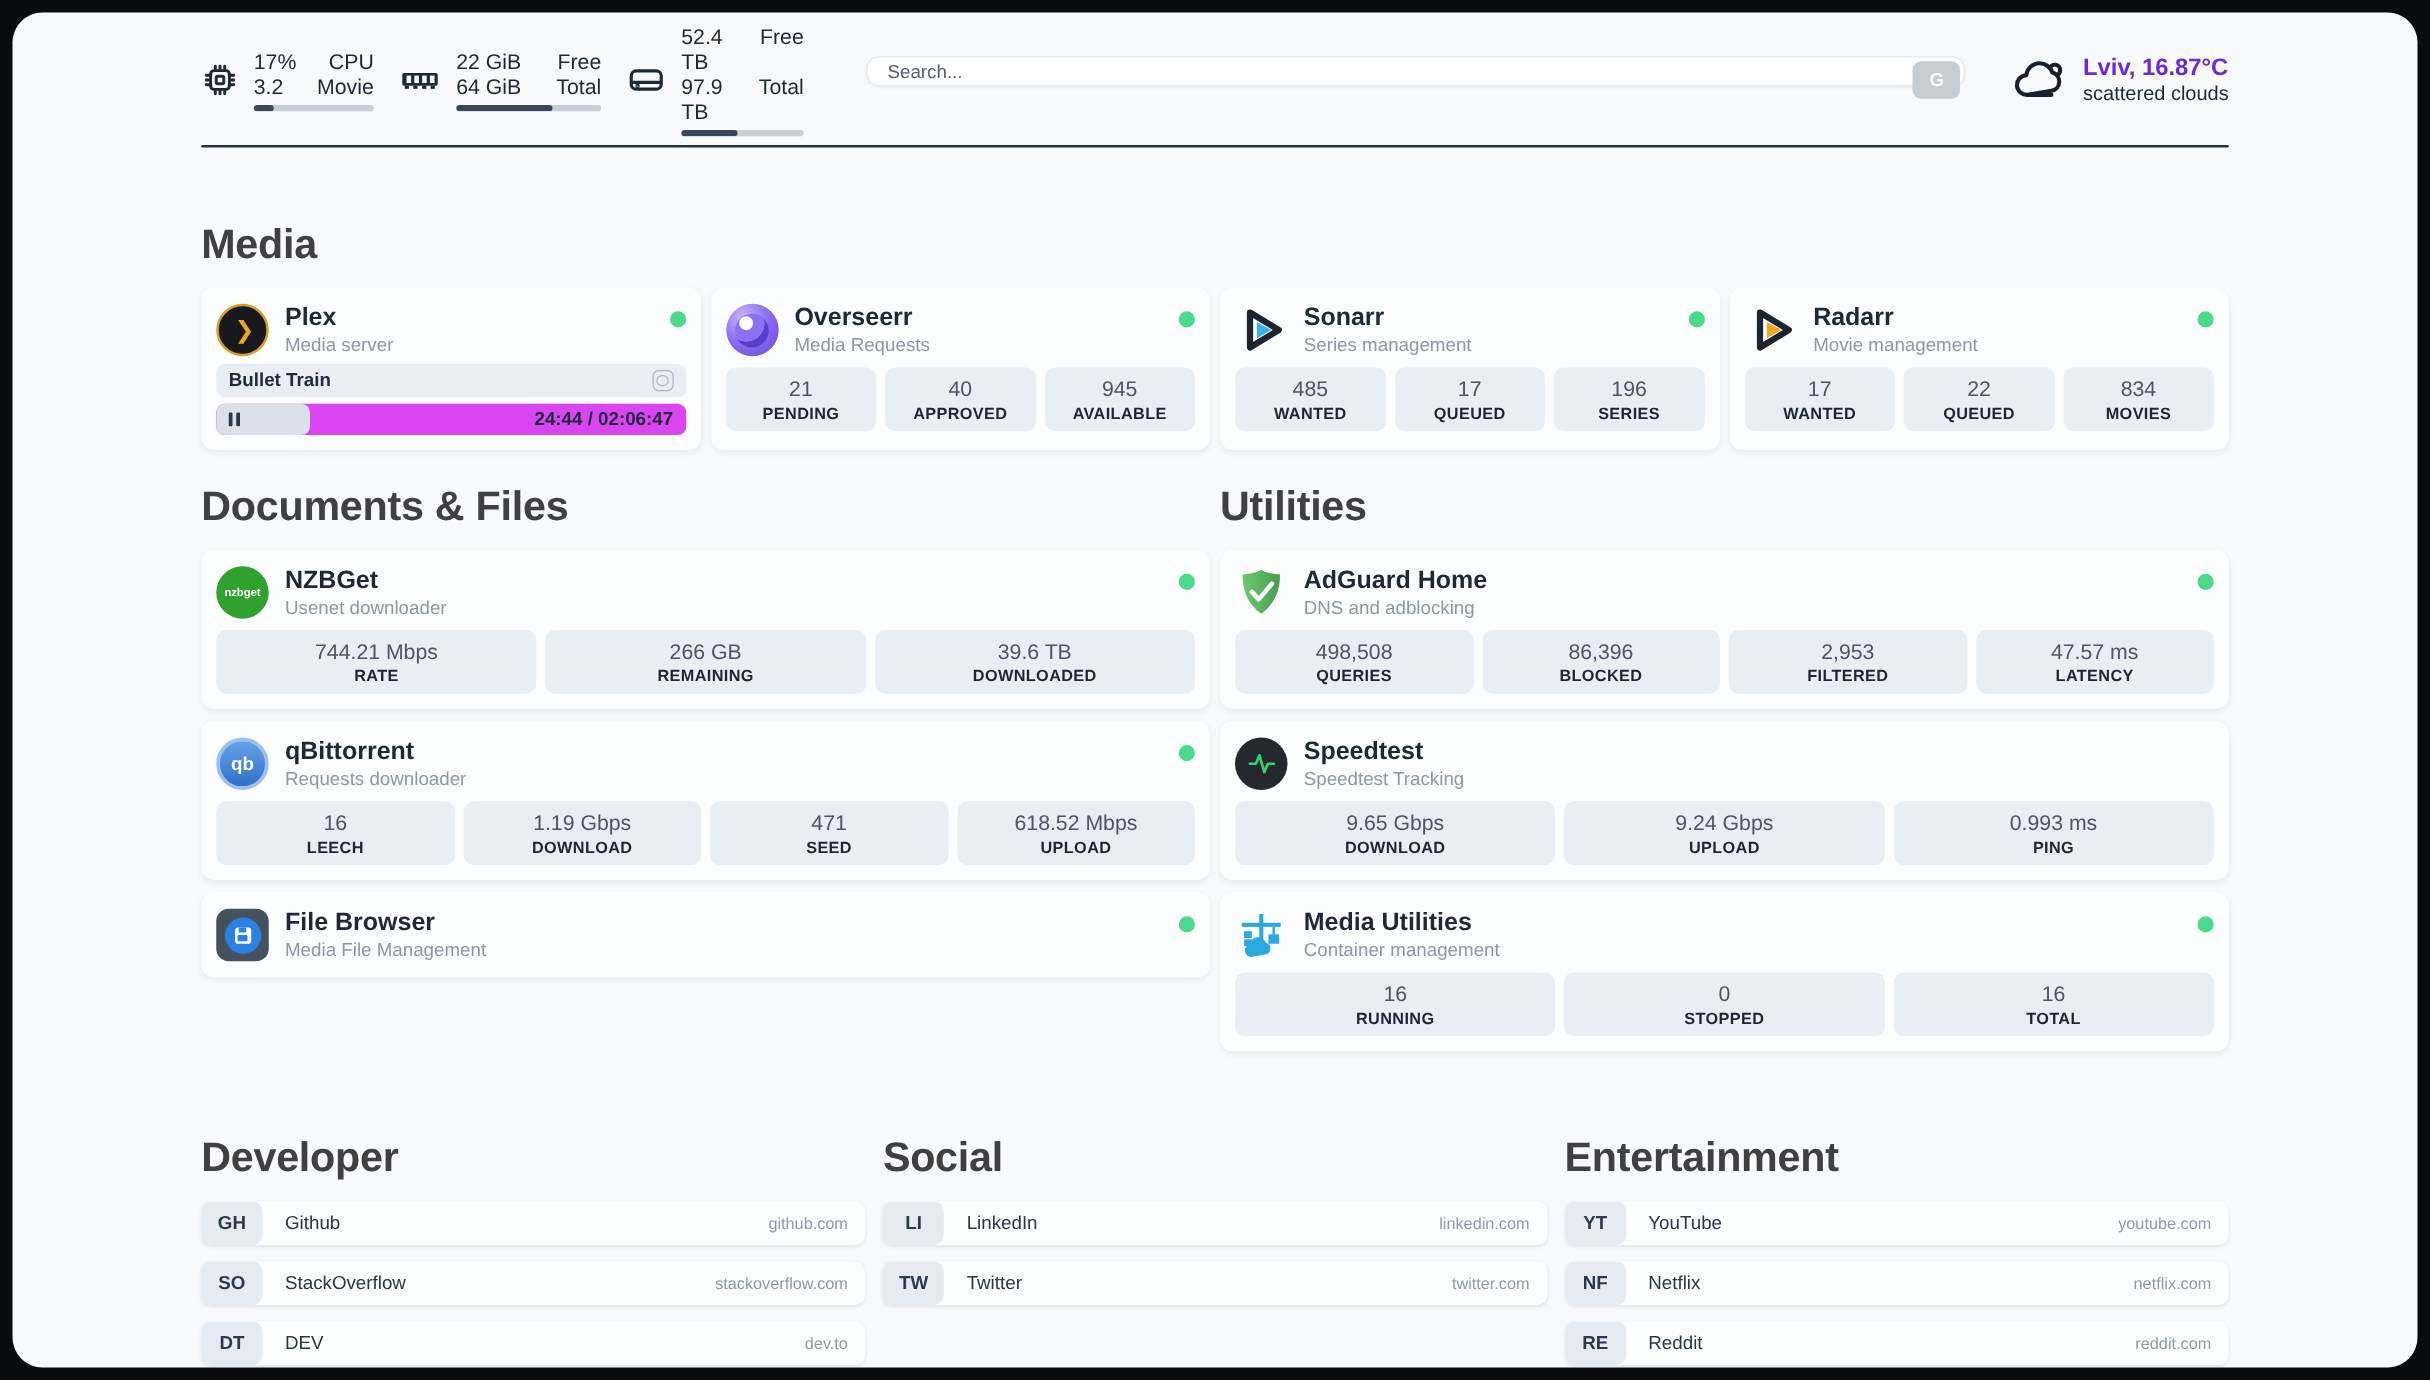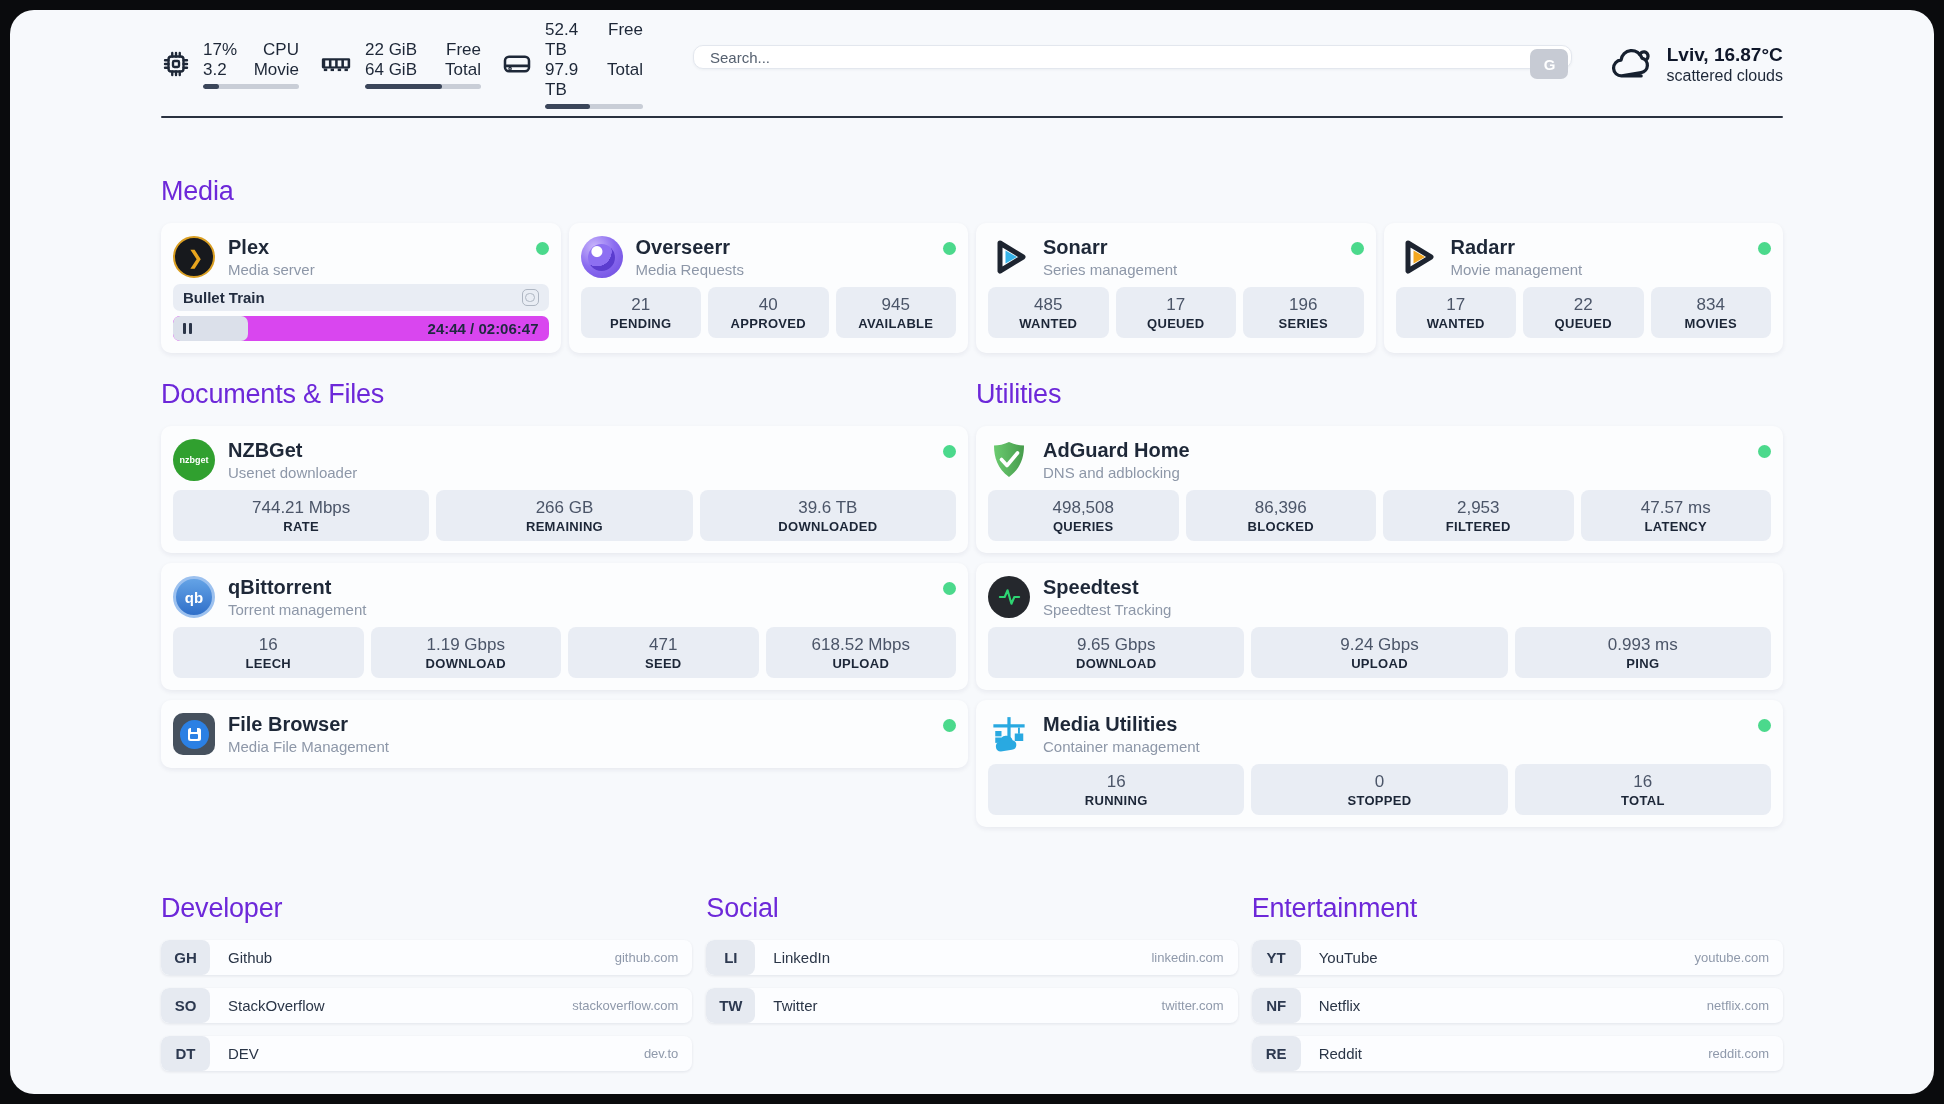--- a/index.html
+++ b/index.html
@@ -24,27 +24,27 @@
   .searchwrap input { width:100%; height:24px; background:#ffffff; border:1px solid #e3e7ee;
       border-radius:10px; padding:0 52px 0 16px; font-size:15px; color:#2b3648;
       box-shadow:0 1px 3px rgba(25,35,65,.05); outline:none; font-family:inherit; }
   .searchwrap input::placeholder { color:#55606f; opacity:1; }
   .g-btn { position:absolute; right:4px; top:4px; width:38px; height:30px; background:#c7cbd4;
       border:none; border-radius:7px; color:#ffffff; font-size:15px; font-weight:700;
       cursor:pointer; font-family:inherit; }
 
   .weather { display:flex; align-items:center; margin-left:36px; }
   .weather svg { margin-right:12px; flex:none; }
-  .wx-l1 { font-size:19px; font-weight:700; color:#0f172a; line-height:23px;text-align:center; }
+  .wx-l1 { font-size:19px; font-weight:700; color:#6d28d9; line-height:23px; }
   .wx-l2 { font-size:16px; color:#1d2737; line-height:20px; }
 
   .divider { height:2px; background:#2a3240; margin-top:25px; border-radius:1px; }
 
   
-  .section-title { font-size:27px; font-weight:400; color:#6d28d9; letter-spacing:-.2px; }
+  .section-title { font-size:33px; font-weight:700; color:#404040; letter-spacing:-.2px; }
   .mt-media { margin:58px 0 16px; }
   .grid4 { display:grid; grid-template-columns:repeat(4,1fr); gap:8px; }
   .two-col { display:grid; grid-template-columns:1fr 1fr; gap:8px; margin-top:26px; align-items:start; }
   .col .section-title { margin-bottom:16px; }
   .col .card { margin-bottom:10px; }
 
   
   .card { background:#fcfdfe; border-radius:10px; padding:12px;
           box-shadow:0 2px 5px rgba(25,35,65,.07); cursor:pointer; }
   .card-head { display:flex; align-items:center; }
@@ -333,21 +333,21 @@
                 <div class="stat-label">DOWNLOADED</div>
               </div>
         </div>
       </div>
 
       <div class="card">
         <div class="card-head">
           <span class="app-icon icon-qbit">qb</span>
           <div class="app-meta">
             <div class="app-name">qBittorrent</div>
-            <div class="app-sub">Torrent management</div>
+            <div class="app-sub">Requests downloader</div>
           </div>
           <span class="dot"></span>
         </div>
         <div class="stats">
           <div class="stat">
                 <div class="stat-value">16</div>
                 <div class="stat-label">LEECH</div>
               </div>
           <div class="stat">
                 <div class="stat-value">1.19 Gbps</div>

